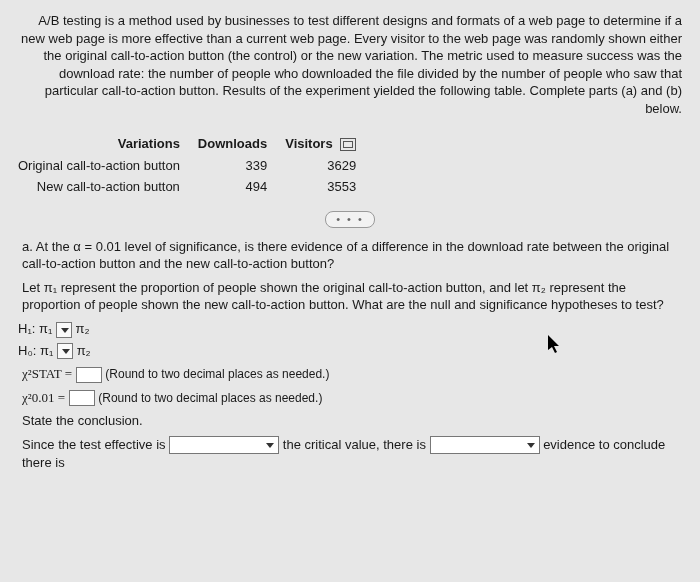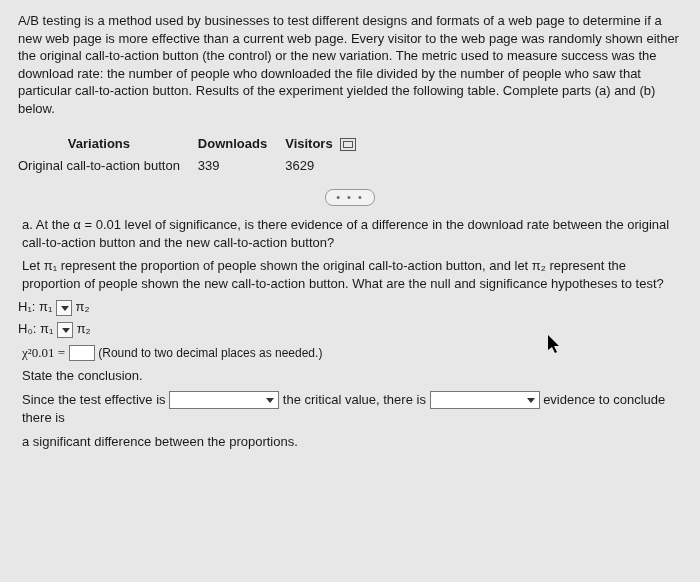--- a/index.html
+++ b/index.html
@@ -7,26 +7,26 @@
     padding: 12px 18px;
     width: 700px;
     height: 582px;
     box-sizing: border-box;
     font-family: Arial, Helvetica, sans-serif;
     font-size: 13px;
     color: #1a1a1a;
     background: #e7e7e7;
     line-height: 1.35;
   }
-  .intro { margin-bottom: 16px; }
+  .intro { margin-bottom: 16px; text-align: right; }
   .table-wrap { margin: 6px 0 12px 0; }
   .tbl { border-collapse: collapse; }
-  .tbl th, .tbl td { padding: 2px 18px 2px 0; text-align: center; font-weight: normal; }
+  .tbl th, .tbl td { padding: 2px 18px 2px 0; text-align: right; font-weight: normal; }
   .tbl th { font-weight: bold; }
-  .tbl td.center, .tbl th.center { text-align: left; }
+  .tbl td.center, .tbl th.center { text-align: right; }
   .ellipsis-wrap { text-align: center; margin: 6px 0 10px 0; }
   .ellipsis-pill {
     display: inline-block;
     border: 1px solid #9a9a9a;
     border-radius: 8px;
     padding: 0 10px;
     font-size: 11px;
     color: #666;
     background: #f2f2f2;
     letter-spacing: 2px;
@@ -111,20 +111,25 @@
       <th class="center">
         <span>Visitors</span>
         <span class="popup-icon"></span>
       </th>
     </tr>
     <tr>
       <td>Original call-to-action button</td>
       <td class="center">339</td>
       <td class="center">3629</td>
     </tr>
+    <tr>
+      <td>New call-to-action button</td>
+      <td class="center">494</td>
+      <td class="center">3553</td>
+    </tr>
   </tbody>
     </table>
 </div>
 
 <div class="ellipsis-wrap">
   <span class="ellipsis-pill">• • •</span>
 </div>
 
 <div class="qsection">
   <div class="para">a. At the α = 0.01 level of significance, is there evidence of a difference in the download rate between the original call-to-action button and the new call-to-action button?</div>
@@ -135,35 +140,39 @@
     <span class="dd"></span>
     <span>π₂</span>
   </div>
   <div class="hyp-row">
     <span>H₀: π₁</span>
     <span class="dd"></span>
     <span>π₂</span>
   </div>
 
 
+  <div class="para">
+    <span class="chi-sym">χ²STAT =</span>
+    <span class="box"></span>
+    <span class="note">(Round to two decimal places as needed.)</span>
+  </div>
 
 
   <div class="para">
     <span class="chi-sym">χ²0.01 =</span>
     <span class="box"></span>
     <span class="note">(Round to two decimal places as needed.)</span>
   </div>
 
   <div class="para">State the conclusion.</div>
 
   <div class="para">
     <span>Since the test effective is</span>
     <span class="dd-wide"></span>
     <span>the critical value, there is</span>
     <span class="dd-wide"></span>
     <span>evidence to conclude there is</span>
   </div>
-  <div class="para">a significant difference between the proportions.</div>
 </div>
 
 <svg class="cursor" style="left:548px;top:335px" width="14" height="20" viewBox="0 0 14 20">
   <path d="M0 0 L0 15 L4 12 L7 18 L9 17 L6 11 L11 11 Z" fill="#000"></path>
 </svg>
 
 </body></html>

